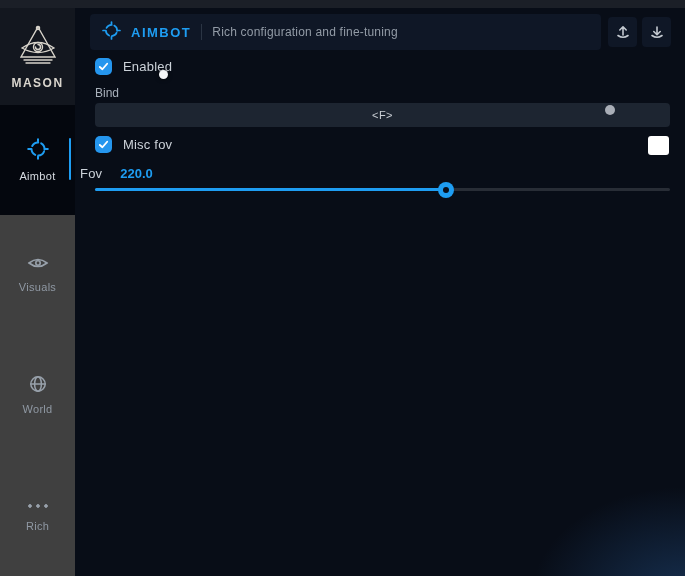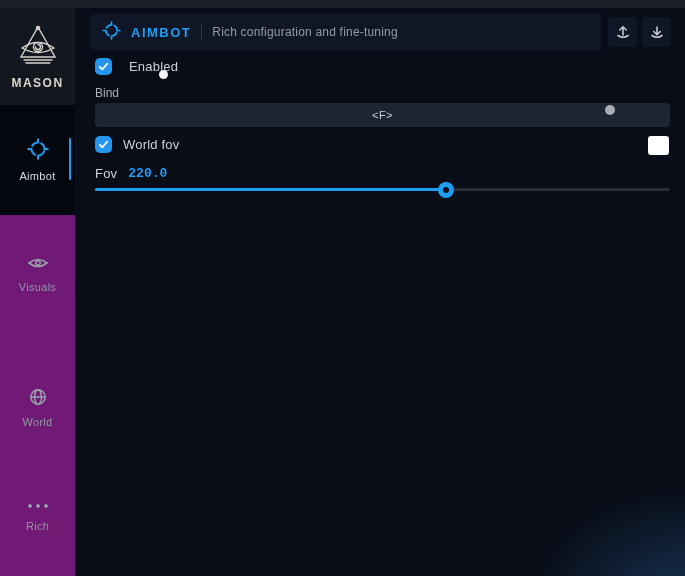--- a/index.html
+++ b/index.html
@@ -11,21 +11,21 @@
       radial-gradient(220px 160px at 100% 104%, rgba(40,90,150,.45), rgba(40,90,150,0) 70%),
       #080d17;
     color:#cdd3da;
   }
   .abs { position:absolute;text-align:right; }
 
   
   .top-strip { left:0; top:0; width:685px; height:8px; background:#1b1f27; }
 
   
-  .sidebar { left:0; top:8px; width:75px; height:568px; background:#701a75; }
+  .sidebar { left:0; top:8px; width:75px; height:568px; background:#404040; }
   .logo-panel {
     left:0; top:0; width:75px; height:97px; background:#13171f;
     display:flex; flex-direction:column; align-items:center; justify-content:center; gap:4px;
   }
   .brand-name { font-size:12px; font-weight:bold; letter-spacing:1.5px; color:#d9d5cd; }
 
   .nav-item {
     left:0; width:75px; display:flex; flex-direction:column; align-items:center; gap:6px;
     cursor:pointer;
   }
@@ -88,21 +88,21 @@
   }
   .slider-handle {
     position:absolute; top:-6.5px; width:16px; height:16px; margin-left:-8px;
     background:#1e9df2; border-radius:50%; cursor:grab;
   }
   .slider-handle::after {
     content:""; position:absolute; left:5px; top:5px; width:6px; height:6px;
     background:#0a0f1a; border-radius:50%;
   }
 
-  .fov-value { color:#1e9df2; font-size:13px; font-weight:bold; margin-left:11px;font-family:Liberation Mono, monospace; }
+  .fov-value { color:#1e9df2; font-size:13px; font-weight:bold; margin-left:18px; }
 
   .cursor-dot {
     left:159px; top:70px; width:9px; height:9px; border-radius:50%;
     background:#f4f6f8; box-shadow:0 0 4px rgba(0,0,0,.6);
   }
   .gray-dot {
     left:605px; top:105px; width:10px; height:10px; border-radius:50%;
     background:#b9bec6; opacity:.9;
   }
 </style>
@@ -142,21 +142,21 @@
   <div class="abs nav-item" style="top:247px;">
     <span>
       <svg width="22" height="16" viewBox="0 0 22 16" fill="none" stroke-width="1.6" stroke-linecap="round">
         <path d="M2 8 Q11 1 20 8 Q11 15 2 8 Z"></path>
         <circle cx="11" cy="8" r="2.2"></circle>
       </svg>
     </span>
     <span class="nav-label">Visuals</span>
   </div>
 
-  <div class="abs nav-item" style="top:380px;">
+  <div class="abs nav-item" style="top:367px;">
     <span>
       <svg width="18" height="18" viewBox="0 0 18 18" fill="none" stroke-width="1.5" stroke-linecap="round">
         <circle cx="9" cy="9" r="7.2"></circle>
         <path d="M1.8 9 H16.2"></path>
         <ellipse cx="9" cy="9" rx="3.4" ry="7.2"></ellipse>
       </svg>
     </span>
     <span class="nav-label">World</span>
   </div>
 
@@ -190,21 +190,21 @@
     <path d="M3 11.5 q5 3.6 10 0"></path>
   </svg>
 </div>
 <div class="abs icon-btn" style="left:642px;">
   <svg width="16" height="16" viewBox="0 0 16 16" fill="none" stroke-width="1.6" stroke-linecap="round" stroke-linejoin="round">
     <path d="M8 3 V10.5 M4.8 7.5 L8 10.7 L11.2 7.5"></path>
     <path d="M3 11.5 q5 3.6 10 0"></path>
   </svg>
 </div>
 
-<div class="abs" style="left:95px; top:58px; display:flex; align-items:center; gap:17px;">
+<div class="abs" style="left:95px; top:58px; display:flex; align-items:center; gap:11px;">
   <div class="checkbox checked">
     <svg width="11" height="11" viewBox="0 0 12 12" fill="none" stroke-width="2" stroke-linecap="round" stroke-linejoin="round">
         <path d="M2 6.5 L4.8 9 L10 3"></path>
       </svg>
   </div>
   <span class="ctl-label">Enabled</span>
 </div>
 
 <div class="abs small-label" style="left:95px; top:86px;">Bind</div>
 
@@ -212,25 +212,25 @@
   <span>&lt;F&gt;</span>
 </div>
 <div class="abs gray-dot"></div>
 
 <div class="abs" style="left:95px; top:136px; display:flex; align-items:center; gap:11px;">
   <div class="checkbox checked">
     <svg width="11" height="11" viewBox="0 0 12 12" fill="none" stroke-width="2" stroke-linecap="round" stroke-linejoin="round">
         <path d="M2 6.5 L4.8 9 L10 3"></path>
       </svg>
   </div>
-  <span class="ctl-label">World fov</span>
+  <span class="ctl-label">Misc fov</span>
 </div>
 <div class="abs color-swatch" style="background: rgb(255, 255, 255);"></div>
 
-<div class="abs" style="left:95px; top:166px; display:flex;">
+<div class="abs" style="left:80px; top:166px; display:flex;">
   <span class="ctl-label">Fov</span>
   <span class="fov-value">220.0</span>
 </div>
 
 <div class="abs slider-track">
   <div class="slider-fill" style="width: 61.1111%;"></div>
   <div class="slider-handle" style="left: 61.1111%;"></div>
 </div>
 
 <div class="abs cursor-dot"></div>

